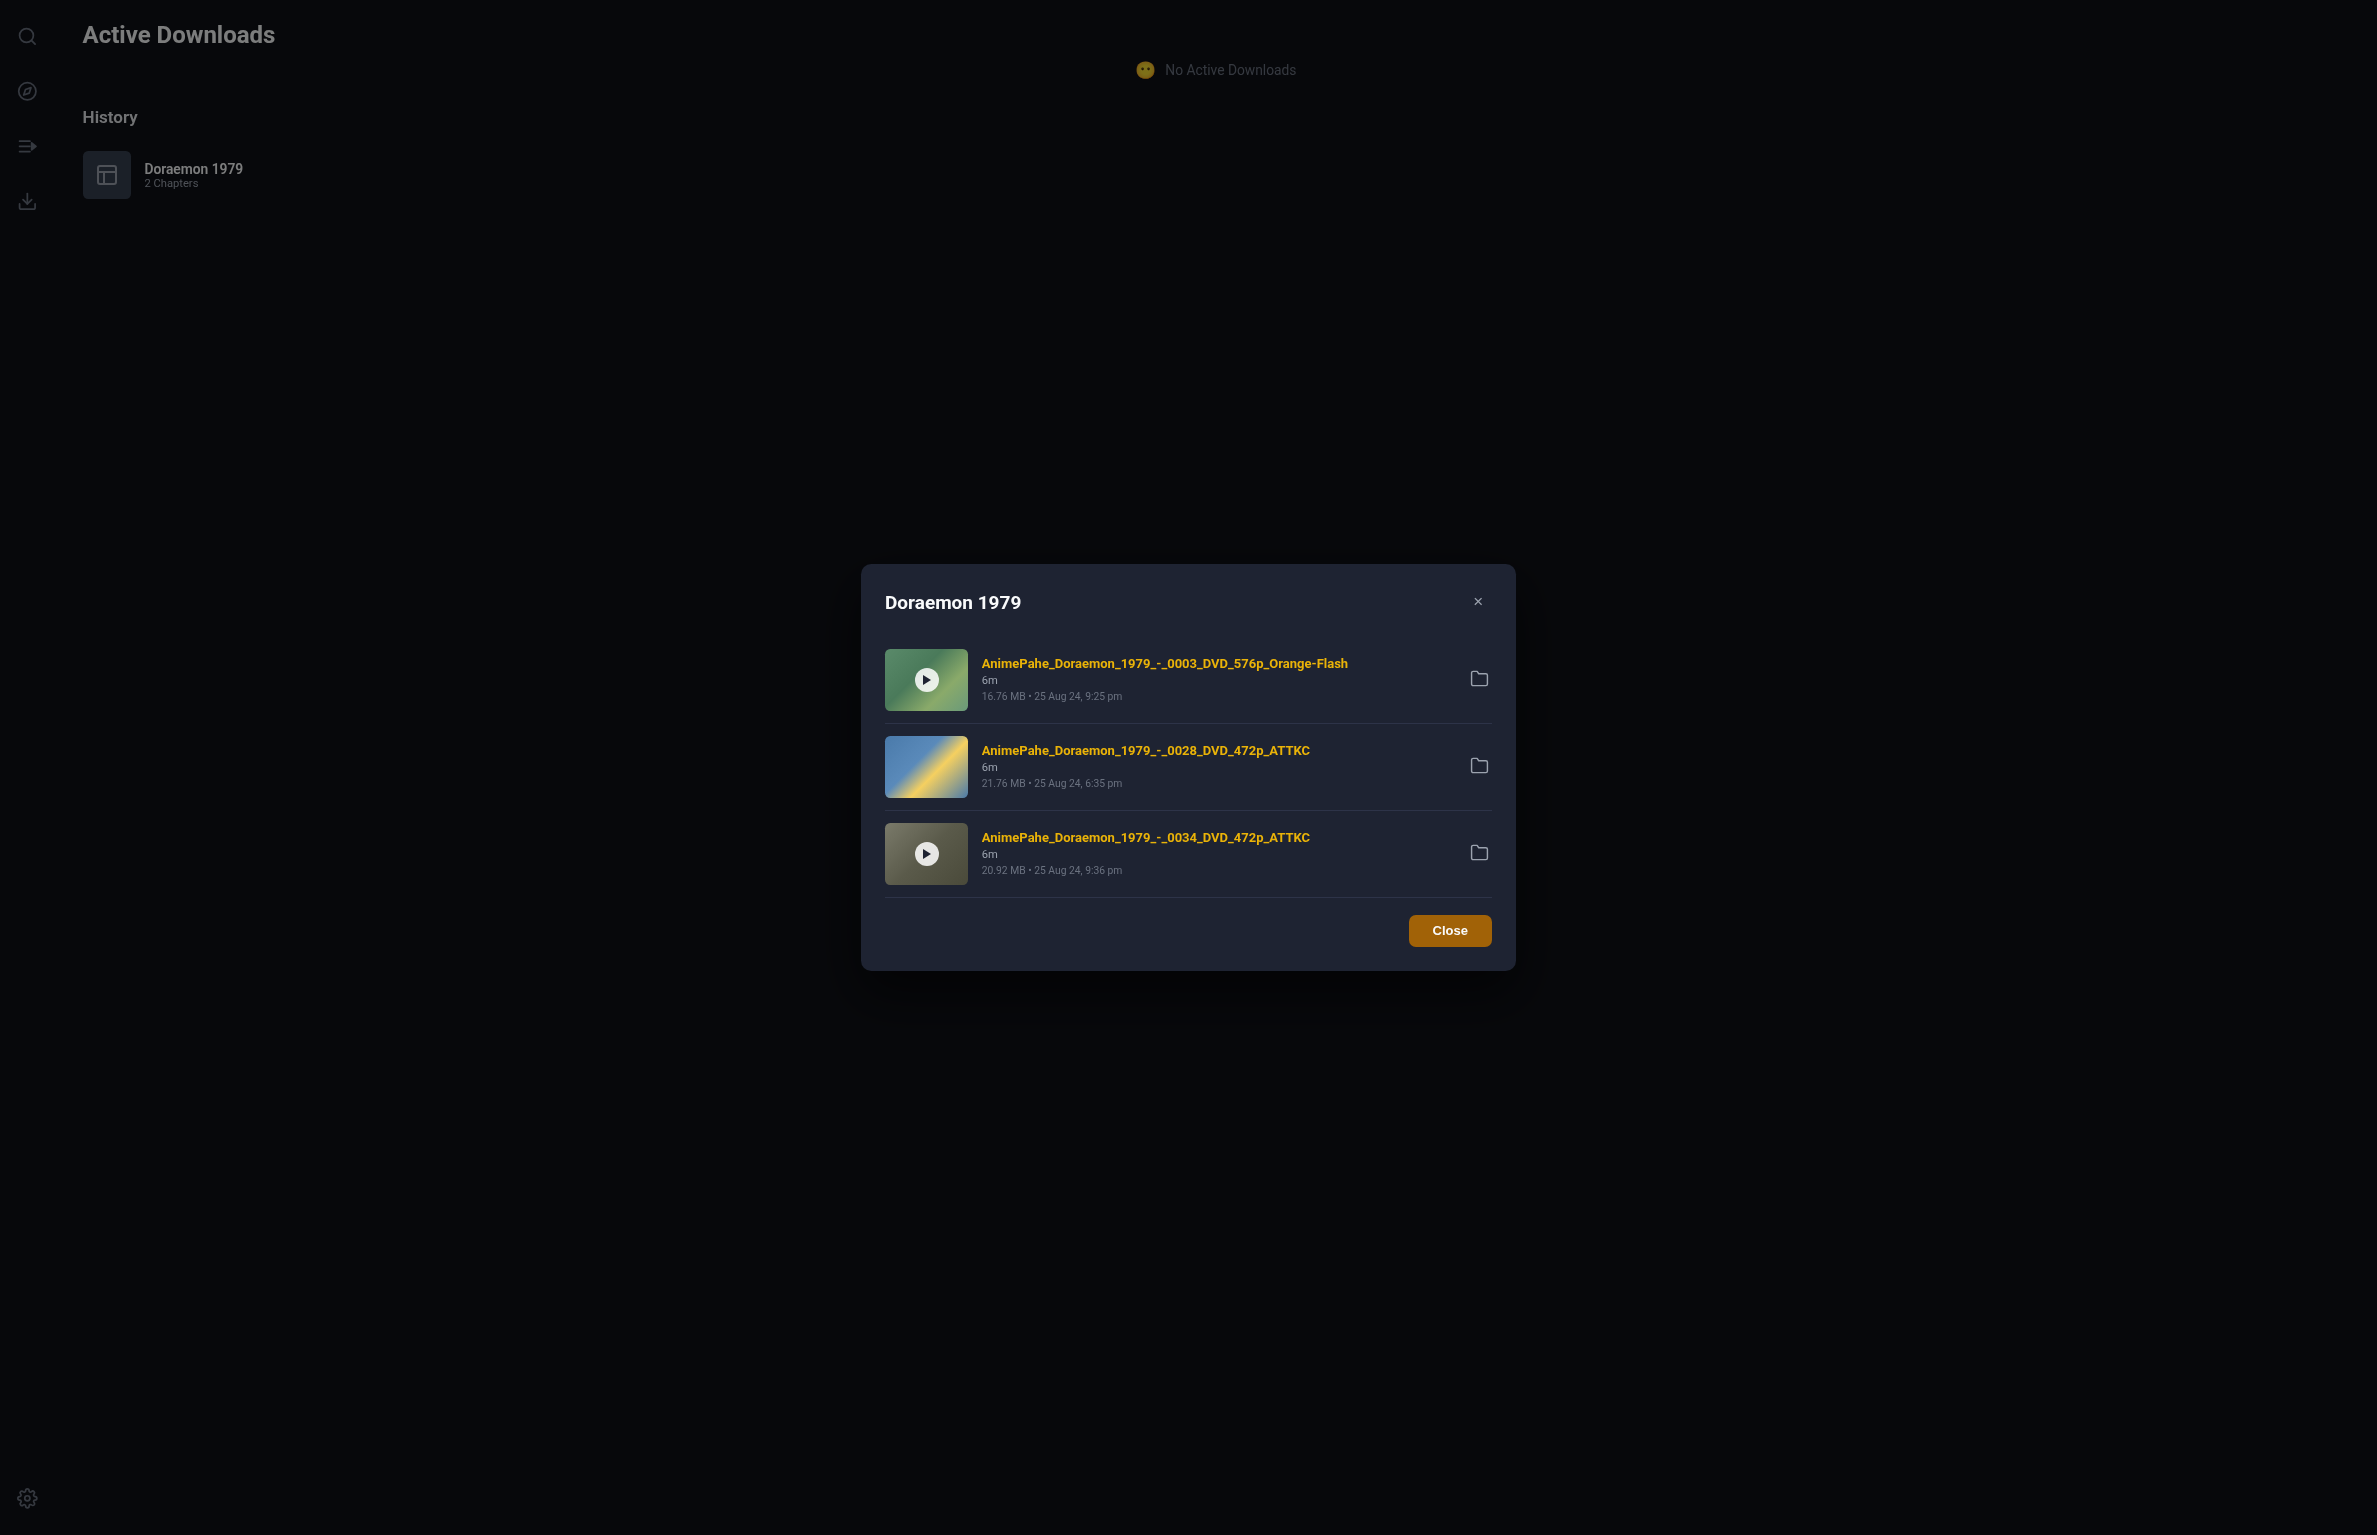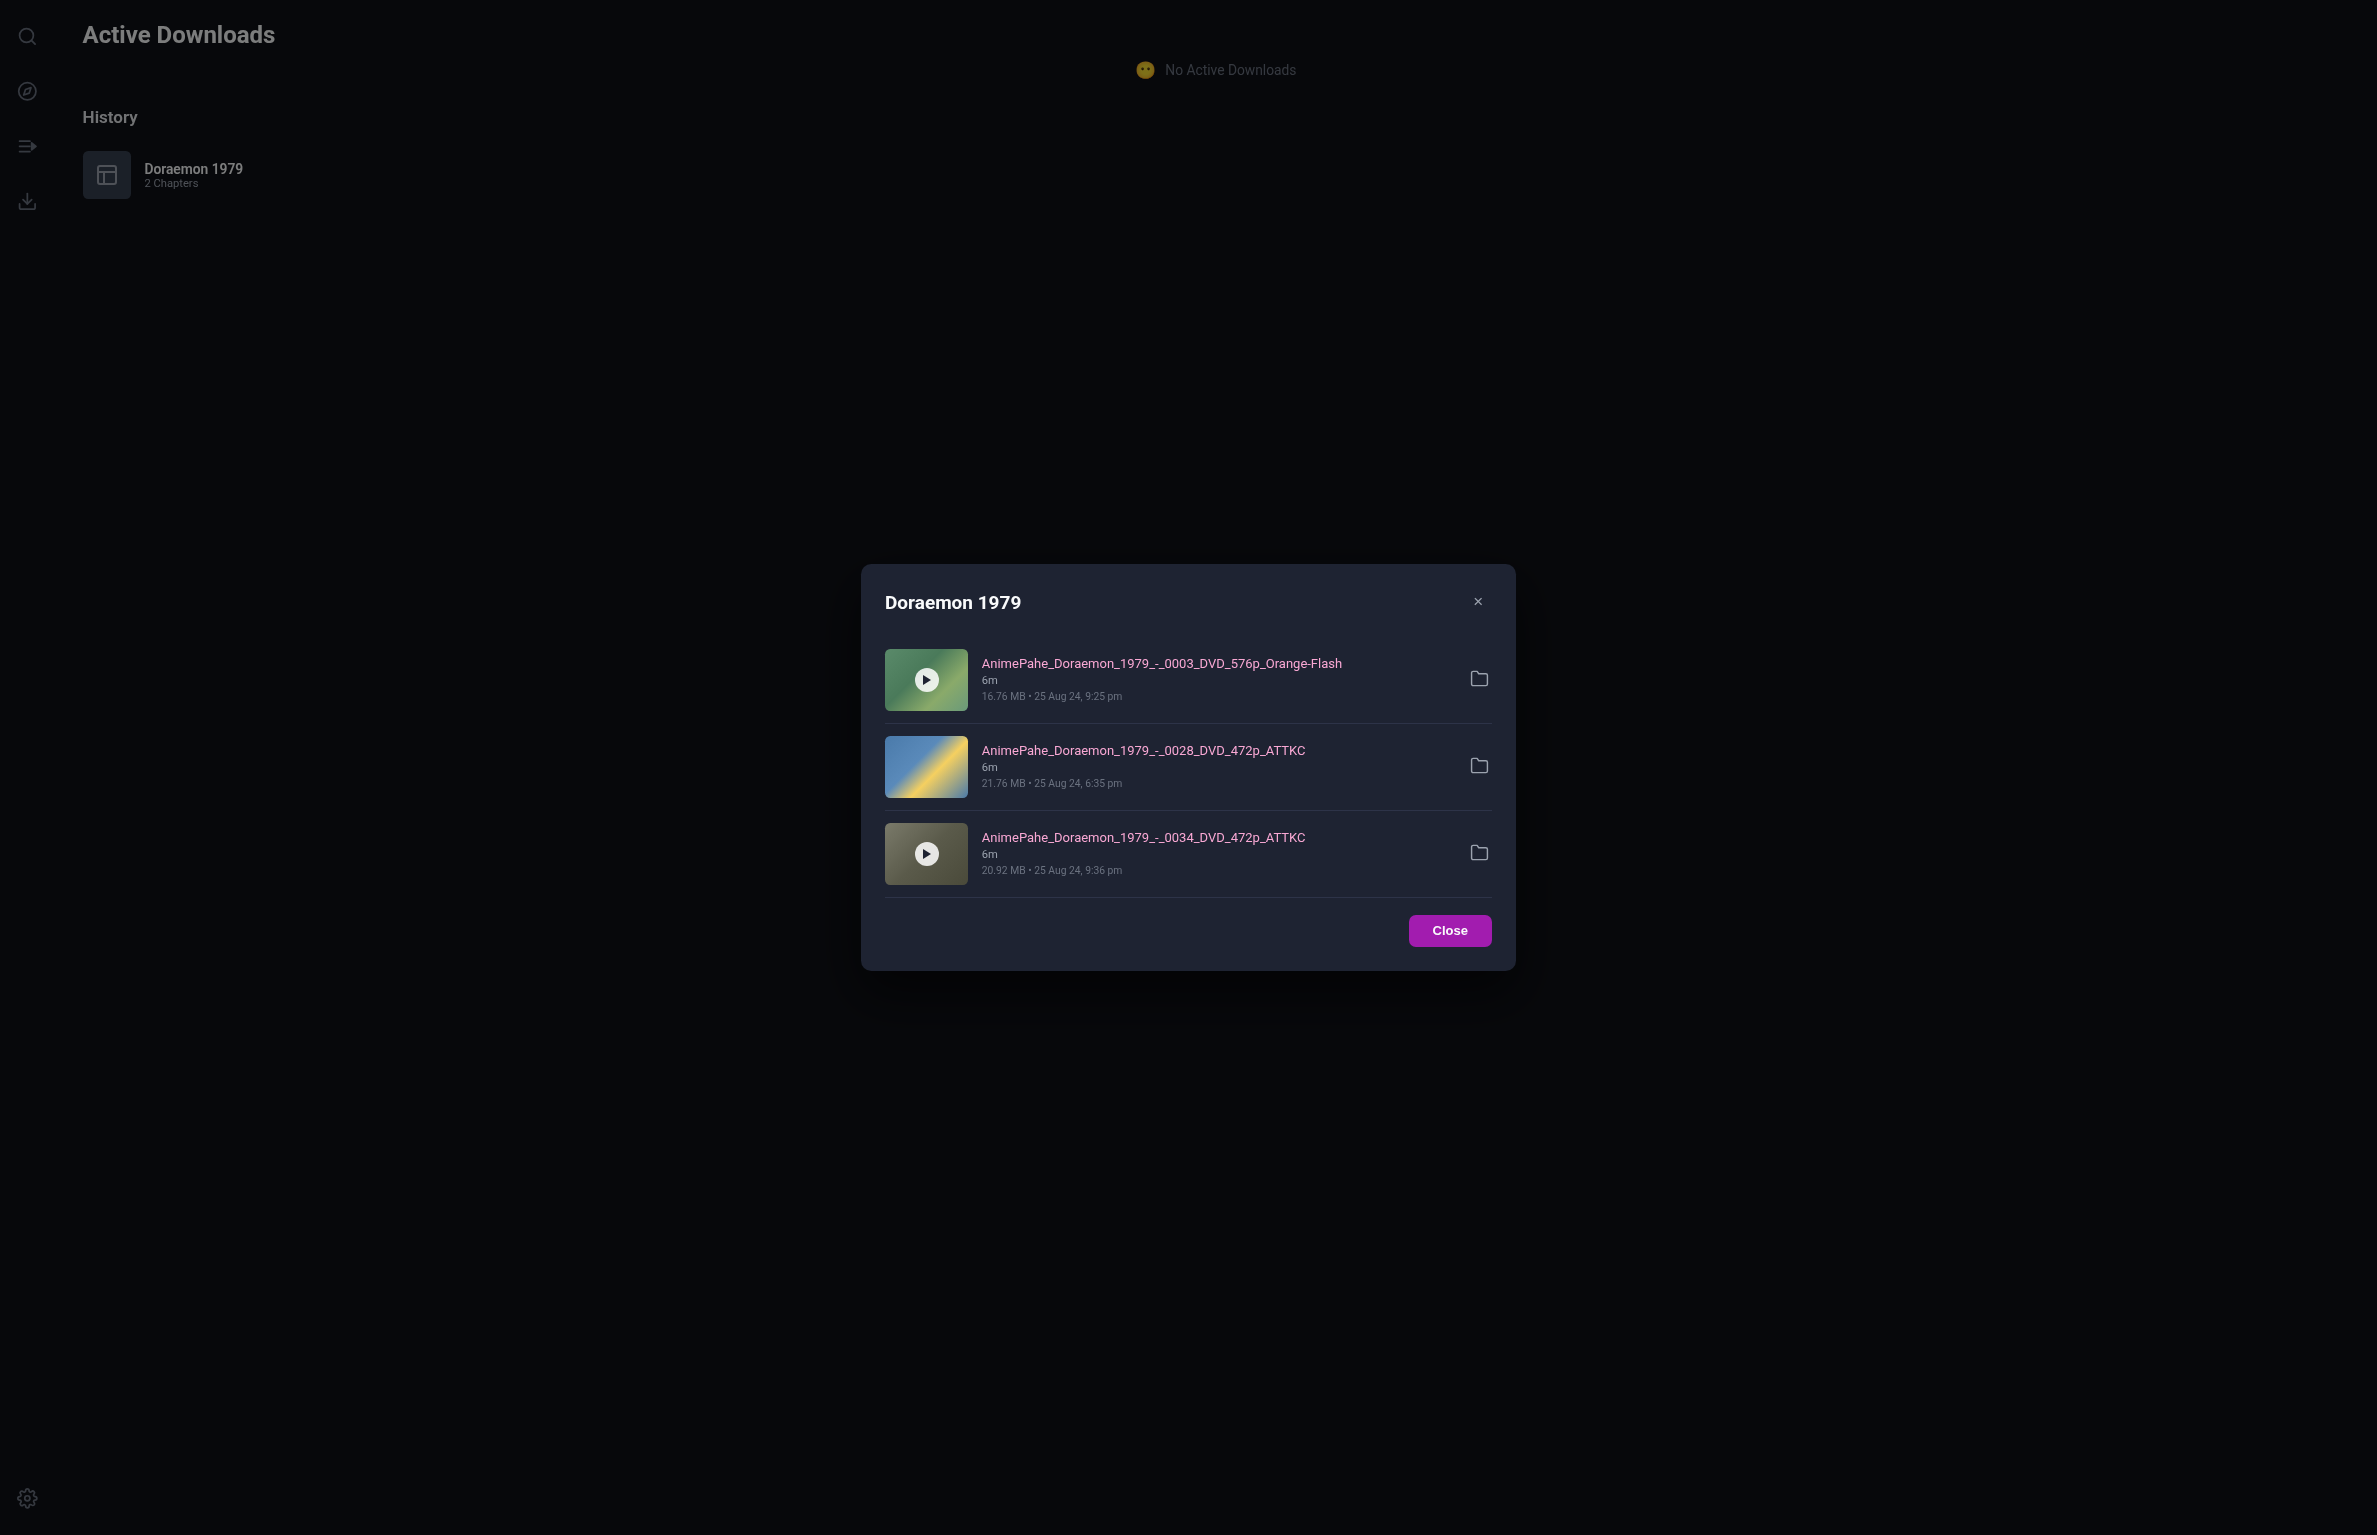--- a/index.html
+++ b/index.html
@@ -221,22 +221,22 @@
       background: linear-gradient(135deg, #7a7a6a 0%, #5a5a4a 50%, #4a4a3a 100%);
     }
 
     .download-info {
       flex: 1;
       min-width: 0;
     }
 
     .download-name {
       font-size: 13px;
-      font-weight: 400;
-      color: #f9a8d4;
+      font-weight: 700;
+      color: #eab308;
       margin-bottom: 3.4px;
       white-space: nowrap;
       overflow: hidden;
       text-overflow: ellipsis;
     }
 
     .download-duration {
       font-size: 11.2px;
       color: #9ca3af;
       margin-bottom: 3.4px;
@@ -255,21 +255,21 @@
     }
 
     
     .modal-footer {
       display: flex;
       justify-content: flex-end;
       margin-top: 17px;
     }
 
     .close-btn {
-      background: #a21caf;
+      background: #a16207;
       color: #f9fafb;
       border: none;
       border-radius: 6.9px;
       padding: 8.6px 24px;
       font-size: 13px;
       font-weight: 600;
       cursor: pointer;
     }
   </style>
 </head>

